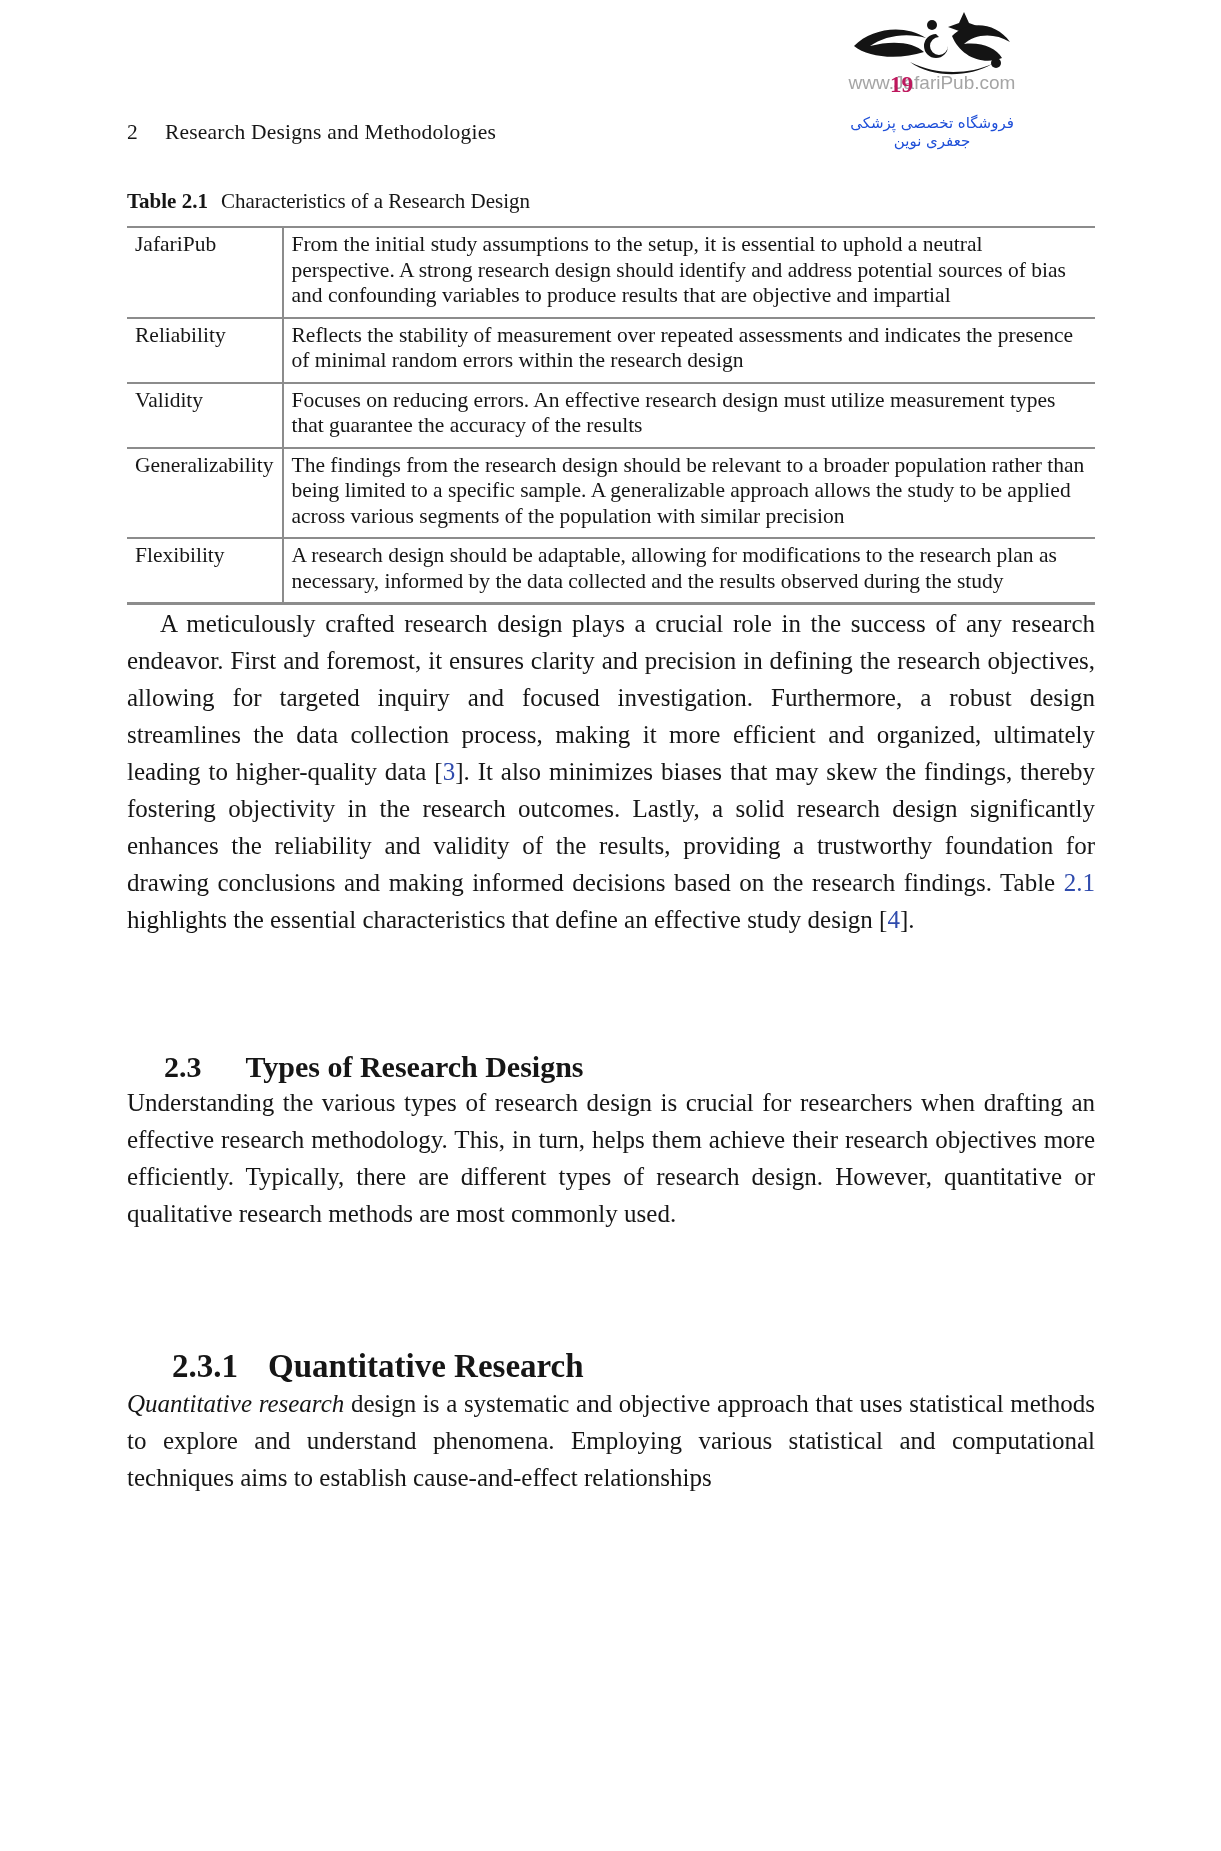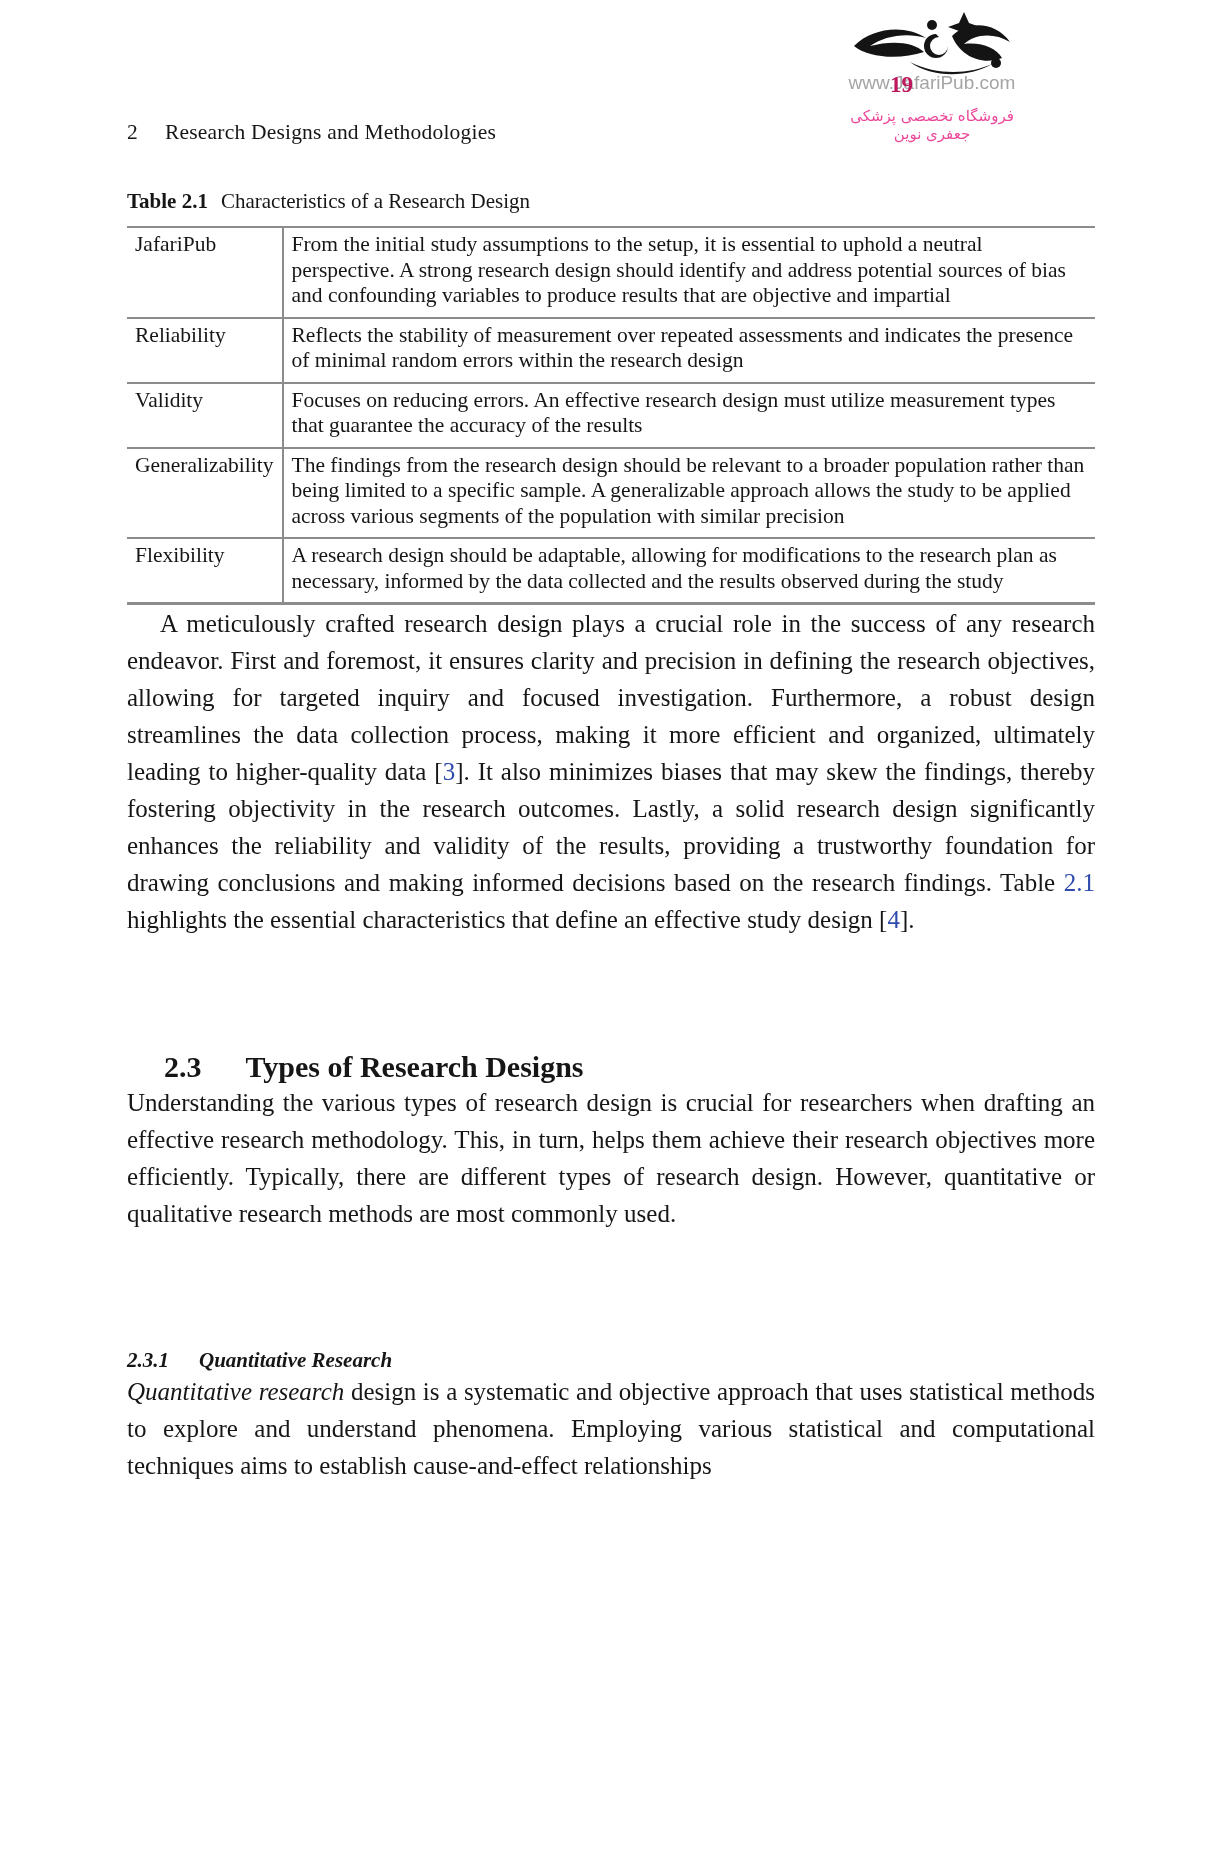--- a/index.html
+++ b/index.html
@@ -18,21 +18,21 @@
   .page{padding:0 126px 0 127px;}
 
   
   .running-head{padding-top:120px;font-size:21.5px;letter-spacing:.2px;}
   .running-head .chap-num{display:inline-block;margin-right:27px;}
 
   
   .watermark{position:absolute;top:12px;left:832px;width:200px;text-align:center;}
   .watermark .logo{display:block;margin:0 auto;}
   .wm-url{font-family:"Liberation Sans","DejaVu Sans",sans-serif;font-size:19px;color:var(--wm-text);margin-top:-6px;}
-  .wm-fa{font-family:"DejaVu Sans","Liberation Sans",sans-serif;font-size:15px;color:#ec4899;margin-top:13px;}
+  .wm-fa{font-family:"DejaVu Sans","Liberation Sans",sans-serif;font-size:15px;color:#1d4ed8;margin-top:20px;}
   .page-number{position:absolute;left:58px;top:60px;font-size:23px;color:#be185d;font-family:"Liberation Serif",serif;font-weight:bold;}
 
   
   .table-caption{margin-top:44px;font-size:21px;}
   .caption-label{font-weight:bold;}
   .caption-text{margin-left:13px;}
   table.research-table{
     border-collapse:collapse;width:100%;margin-top:12px;
     font-size:21.5px;line-height:25.5px;
     border-top:2px solid var(--table-border);
@@ -47,21 +47,21 @@
   p.body-par{font-size:25px;line-height:37px;text-align:justify;margin:0;}
   .par1{margin-top:130px;text-indent:33px;}
   .par2{margin-top:48px;}
   .par3{margin-top:44px;}
   .ref-link{color:var(--link-color);cursor:pointer;}
   .italic{font-style:italic;}
 
   
   .section-heading{margin-top:112px;font-size:30px;font-weight:bold;margin-left:37px;}
   .section-heading .h-num{display:inline-block;margin-right:44px;}
-  .subsection-heading{margin-top:116px;font-size:21px;font-weight:bold;font-style:italic;}
+  .subsection-heading{margin-top:116px;font-size:33px;font-weight:bold;margin-left:45px;}
   .subsection-heading .h-num{display:inline-block;margin-right:30px;}
 </style>
 </head>
 <body>
 
 <div class="watermark">
   <svg class="logo" width="168" height="66" viewBox="0 0 168 66" aria-hidden="true">
     <g fill="#141414">
 
       <path d="M116 0 L121 11 L132 15 L121 19 L116 30 L111 19 L100 15 L111 11 Z"></path>

